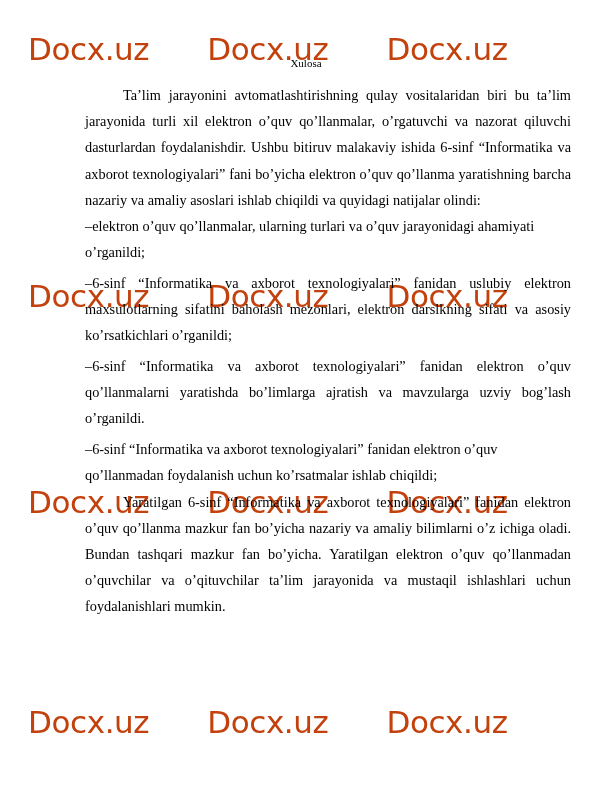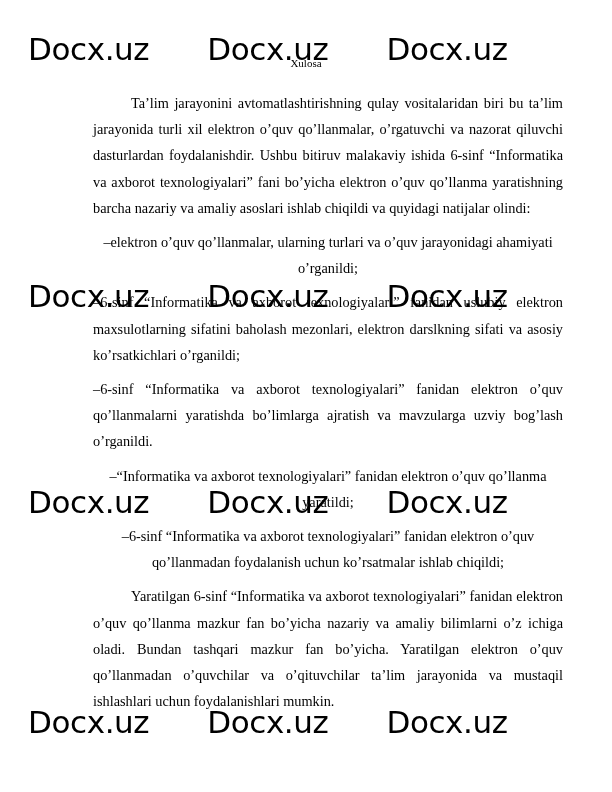--- a/index.html
+++ b/index.html
@@ -31,21 +31,21 @@
     display: flex;
     gap: 58px;
     padding-left: 28px;
     box-sizing: border-box;
   }
   .wm {
     font-family: "DejaVu Sans", "Liberation Sans", sans-serif;
     font-size: 31px;
     font-weight: 400;
     letter-spacing: -0.4px;
-    color: #000000;
+    color: #c2410c;
     white-space: nowrap;
     line-height: 1;
   }
   .wm-row-0 { top: 34px; }
   .wm-row-1 { top: 281px; }
   .wm-row-2 { top: 487px; }
   .wm-row-3 { top: 707px; }
 
   
   .content {
@@ -63,33 +63,33 @@
     font-size: 11px;
     line-height: 1;
   }
   .body-block {
     position: absolute;
     top: 82px;
     left: 85px;
     width: 486px;
   }
   p {
-    margin: 8px;
+    margin: 0;
     font-size: 14.3px;
     line-height: 26.2px;
   }
   p.justified {
     text-align: justify;
     text-justify: inter-word;
   }
   p.indent {
     text-indent: 38px;
   }
   p.left {
-    text-align: center;
+    text-align: left;
   }
   p.gap-before {
     margin-top: 4.5px;
   }
 </style>
 </head>
 <body>
 
 <div class="page">
 
@@ -125,21 +125,20 @@
       <p class="justified indent">Ta’lim jarayonini avtomatlashtirishning qulay vositalaridan biri bu ta’lim jarayonida turli xil elektron o’quv qo’llanmalar, o’rgatuvchi va nazorat qiluvchi dasturlardan foydalanishdir. Ushbu bitiruv malakaviy ishida 6-sinf “Informatika va axborot texnologiyalari” fani bo’yicha elektron o’quv qo’llanma yaratishning barcha nazariy va amaliy asoslari ishlab chiqildi va quyidagi natijalar olindi:</p>
 
       <p class="left">–elektron o’quv qo’llanmalar, ularning turlari va o’quv jarayonidagi ahamiyati o’rganildi;</p>
 
       <p class="justified gap-before">–6-sinf “Informatika va axborot texnologiyalari” fanidan uslubiy elektron maxsulotlarning sifatini baholash mezonlari, elektron darslkning sifati va asosiy ko’rsatkichlari o’rganildi;</p>
 
       <p class="justified gap-before">–6-sinf “Informatika va axborot texnologiyalari” fanidan elektron o’quv qo’llanmalarni yaratishda bo’limlarga ajratish va  mavzularga uzviy bog’lash o’rganildi.</p>
 
 
 
-      <p class="left gap-before">–“Informatika va axborot texnologiyalari” fanidan elektron o’quv qo’llanma yaratildi;</p>
 
       <p class="left gap-before">–6-sinf “Informatika va axborot texnologiyalari” fanidan elektron o’quv qo’llanmadan foydalanish uchun ko’rsatmalar ishlab chiqildi;</p>
 
       <p class="justified indent">Yaratilgan 6-sinf “Informatika va axborot texnologiyalari”  fanidan elektron o’quv qo’llanma mazkur fan bo’yicha nazariy va amaliy bilimlarni o’z ichiga oladi. Bundan tashqari mazkur fan bo’yicha. Yaratilgan elektron o’quv qo’llanmadan o’quvchilar va o’qituvchilar ta’lim jarayonida va mustaqil ishlashlari uchun foydalanishlari mumkin.</p>
 
     </div>
   </div>
 
 </div>
 

